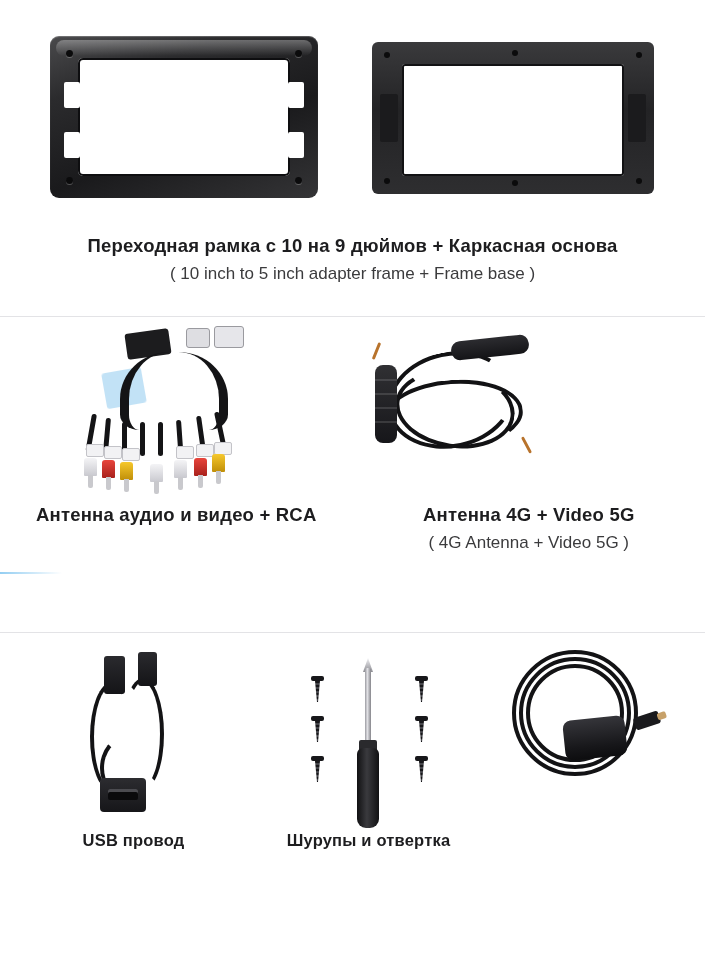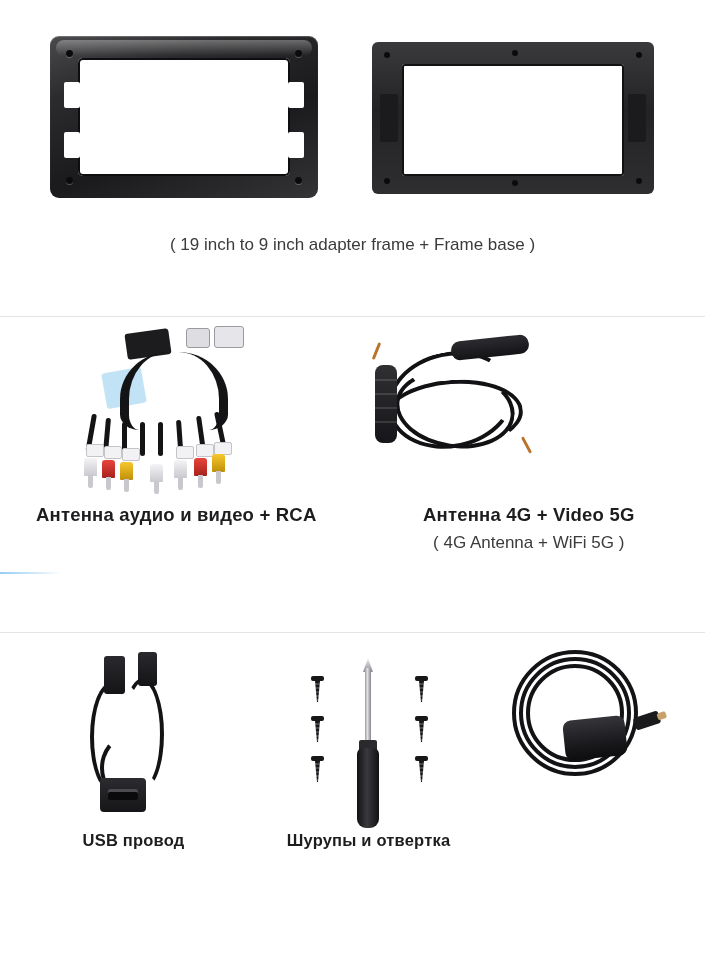--- a/index.html
+++ b/index.html
@@ -457,21 +457,22 @@
         <div class="hole bh4"></div>
         <div class="hole bh5"></div>
         <div class="hole bh6"></div>
         <div class="tab t1"></div>
         <div class="tab t2"></div>
       </div>
 
     </div>
 
     <div class="row1-captions captions-block">
-      <div class="caption-sub">( 19 inch to 9 inch adapter frame + Frame base )</div>
+      <div class="caption-main">Переходная рамка с 10 на 9 дюймов + Каркасная основа</div>
+      <div class="caption-sub">( 10 inch to 5 inch adapter frame + Frame base )</div>
     </div>
   </div>
 
   <div class="divider" style="top:316px;"></div>
 
   <div class="row2">
 
     <div class="cell">
       <div class="art harness">
         <div class="conn-black"></div>
@@ -542,21 +543,21 @@
             <i style="top:42px;"></i>
             <i style="top:56px;"></i>
         </div>
         <div class="pad2"></div>
         <div class="tipwire" style="left:22px;  top:24px; transform:rotate(22deg);"></div>
         <div class="tipwire" style="left:172px; top:118px; transform:rotate(-28deg);"></div>
       </div>
 
       <div class="captions-block">
         <div class="caption-main">Антенна 4G + Video 5G</div>
-        <div class="caption-sub">( 4G Antenna + WiFi 5G )</div>
+        <div class="caption-sub">( 4G Antenna + Video 5G )</div>
       </div>
     </div>
 
   </div>
 
   <div class="blue-line"></div>
   <div class="divider" style="top:632px;"></div>
 
   <div class="row3">
 

